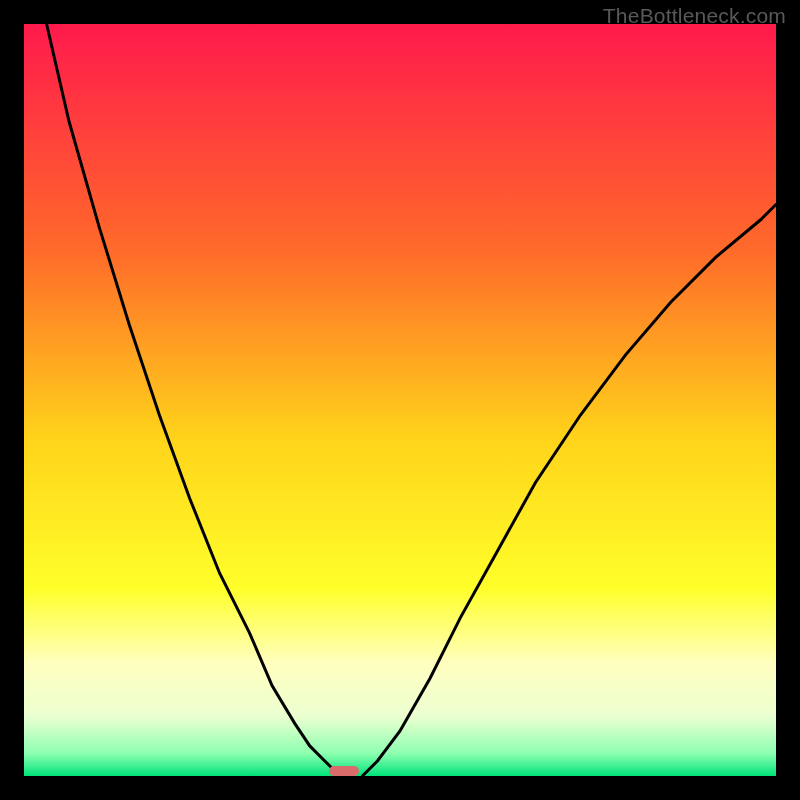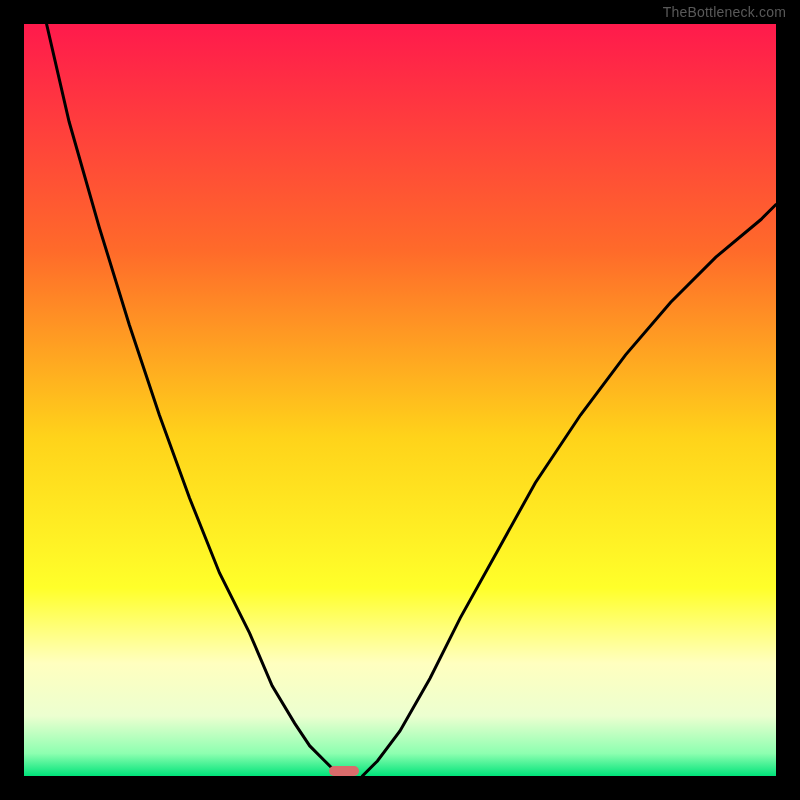--- a/index.html
+++ b/index.html
@@ -41,21 +41,21 @@
   .marker {
     position: absolute;
     background: #d96b6b;
     border-radius: 6px;
   }
   .watermark {
     position: absolute;
     top: 4px;
     right: 14px;
     color: #595959;
-    font-size: 14px;
+    font-size: 21px;
     font-weight: 500;
     letter-spacing: 0.2px;
   }
 </style>
 </head>
 <body>
 
 <div class="frame">
 
   <div class="plot">

